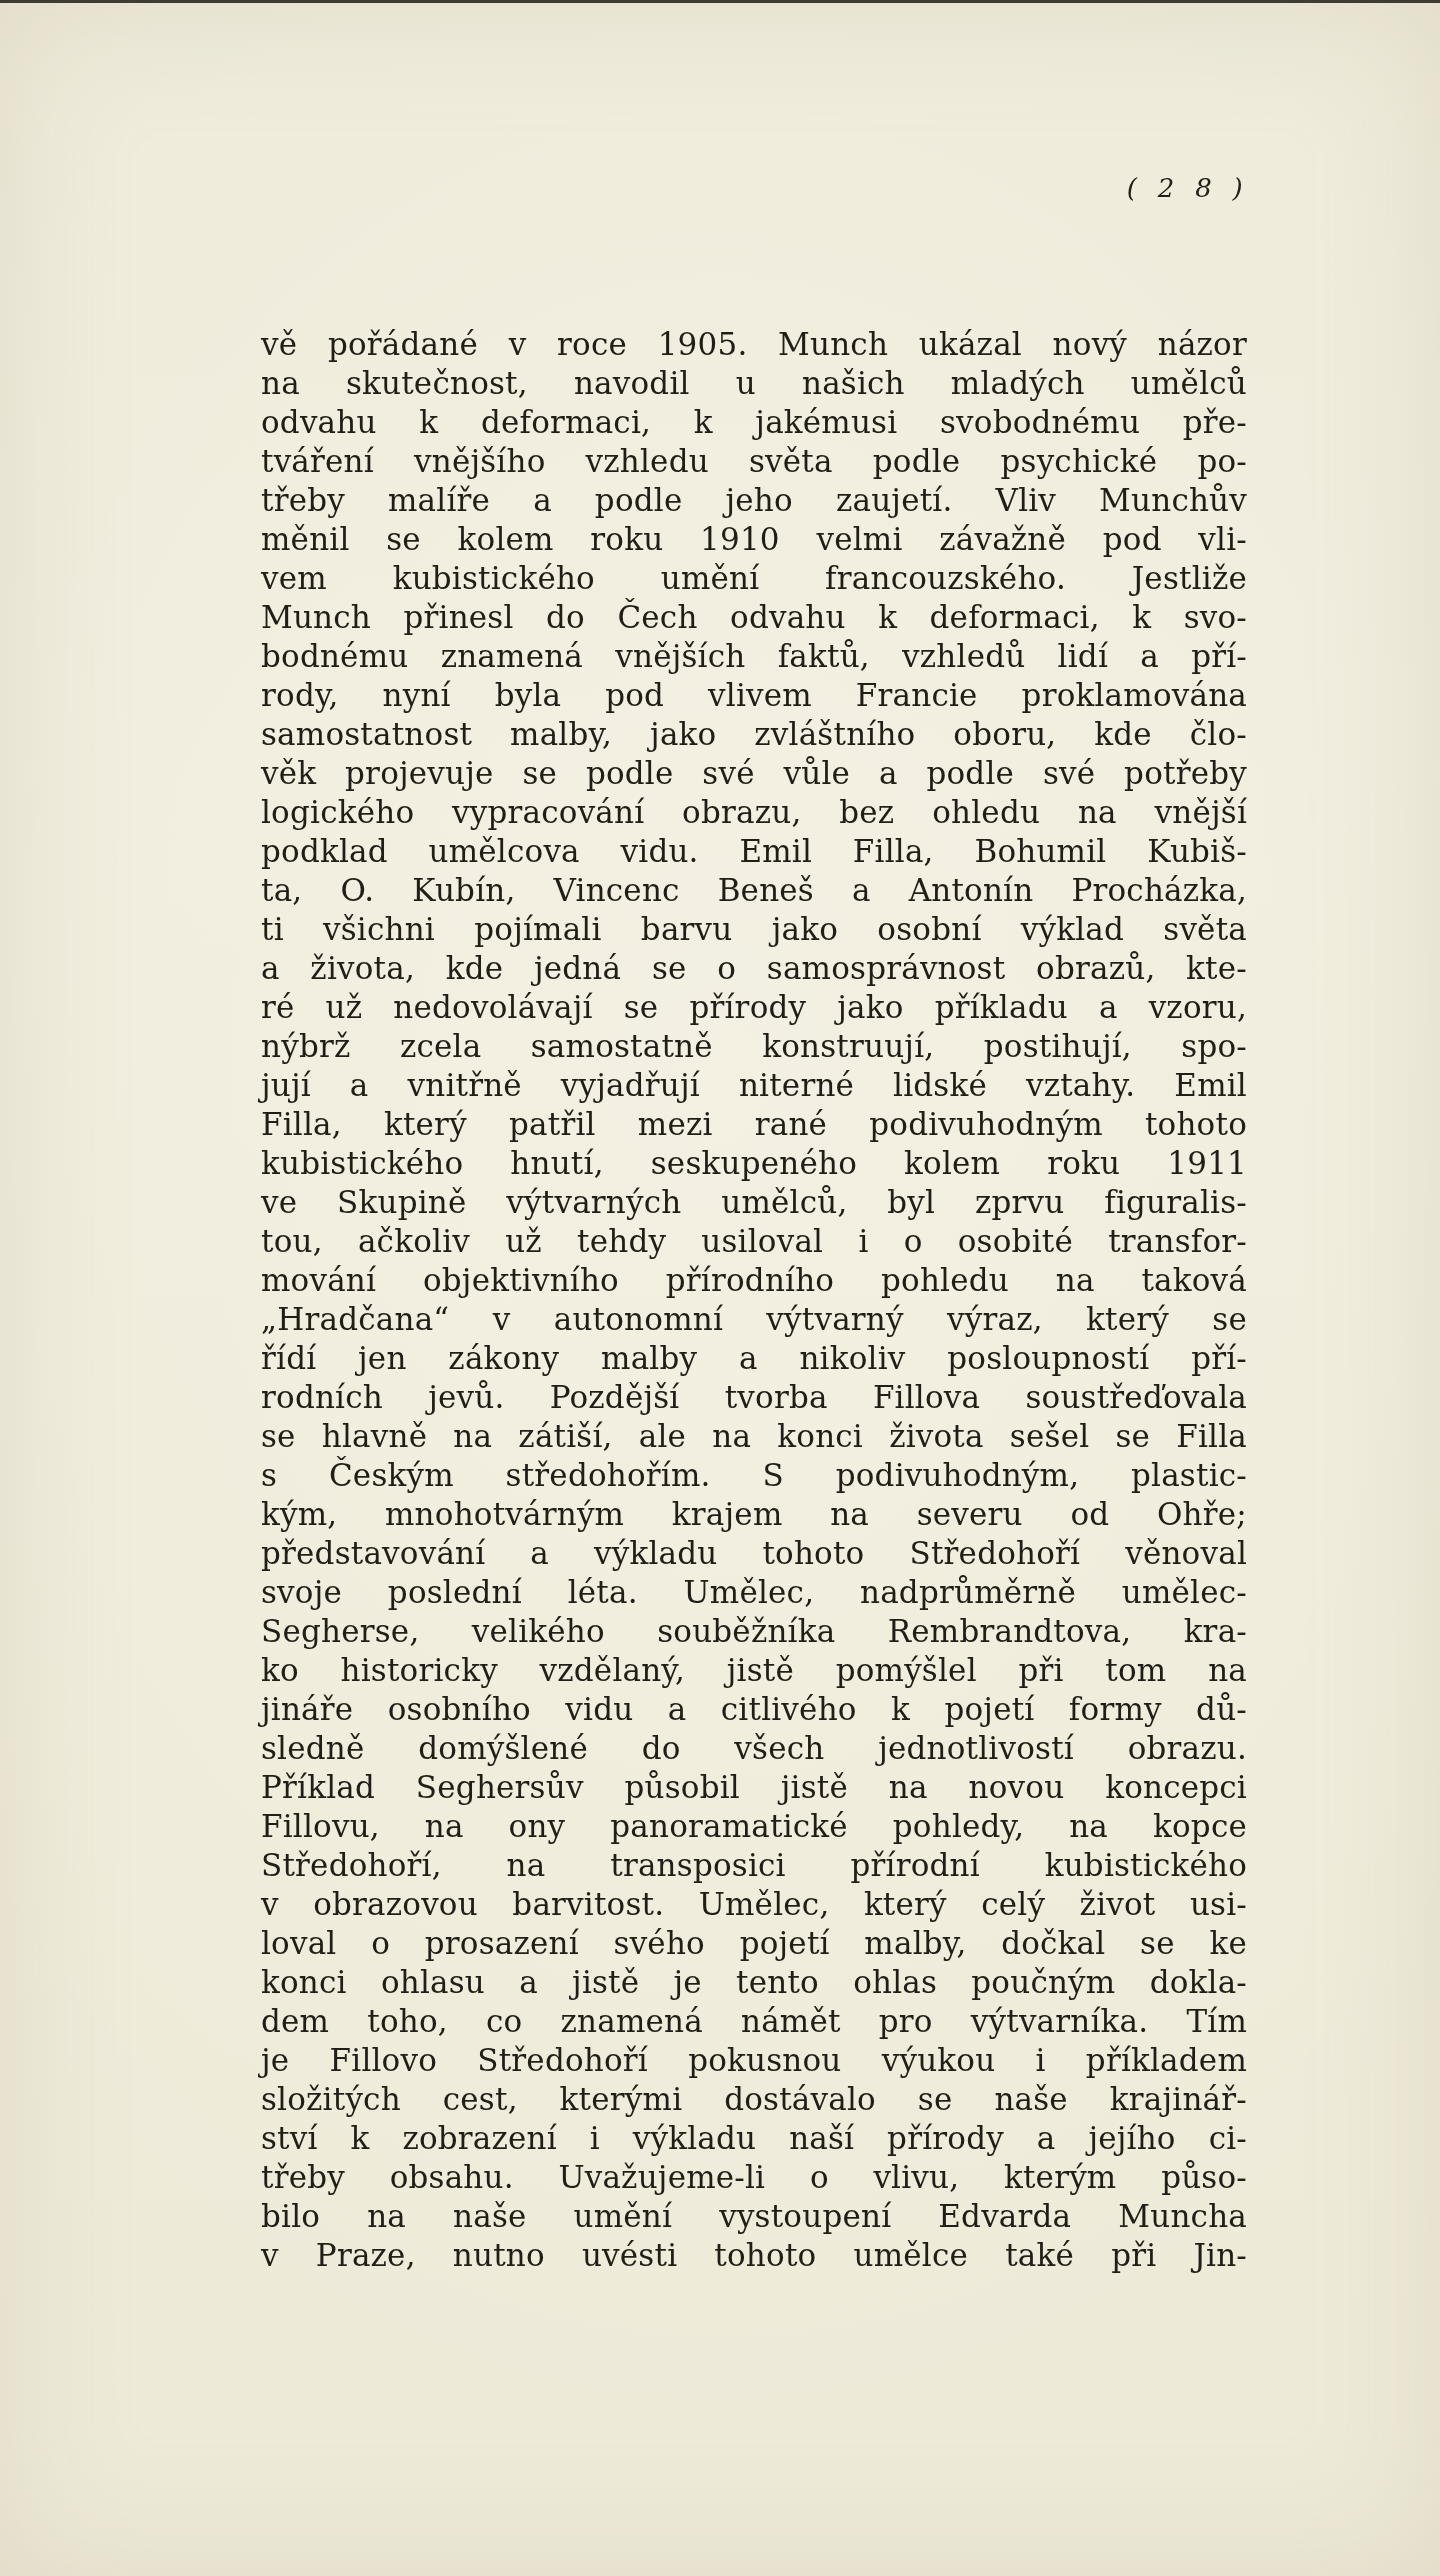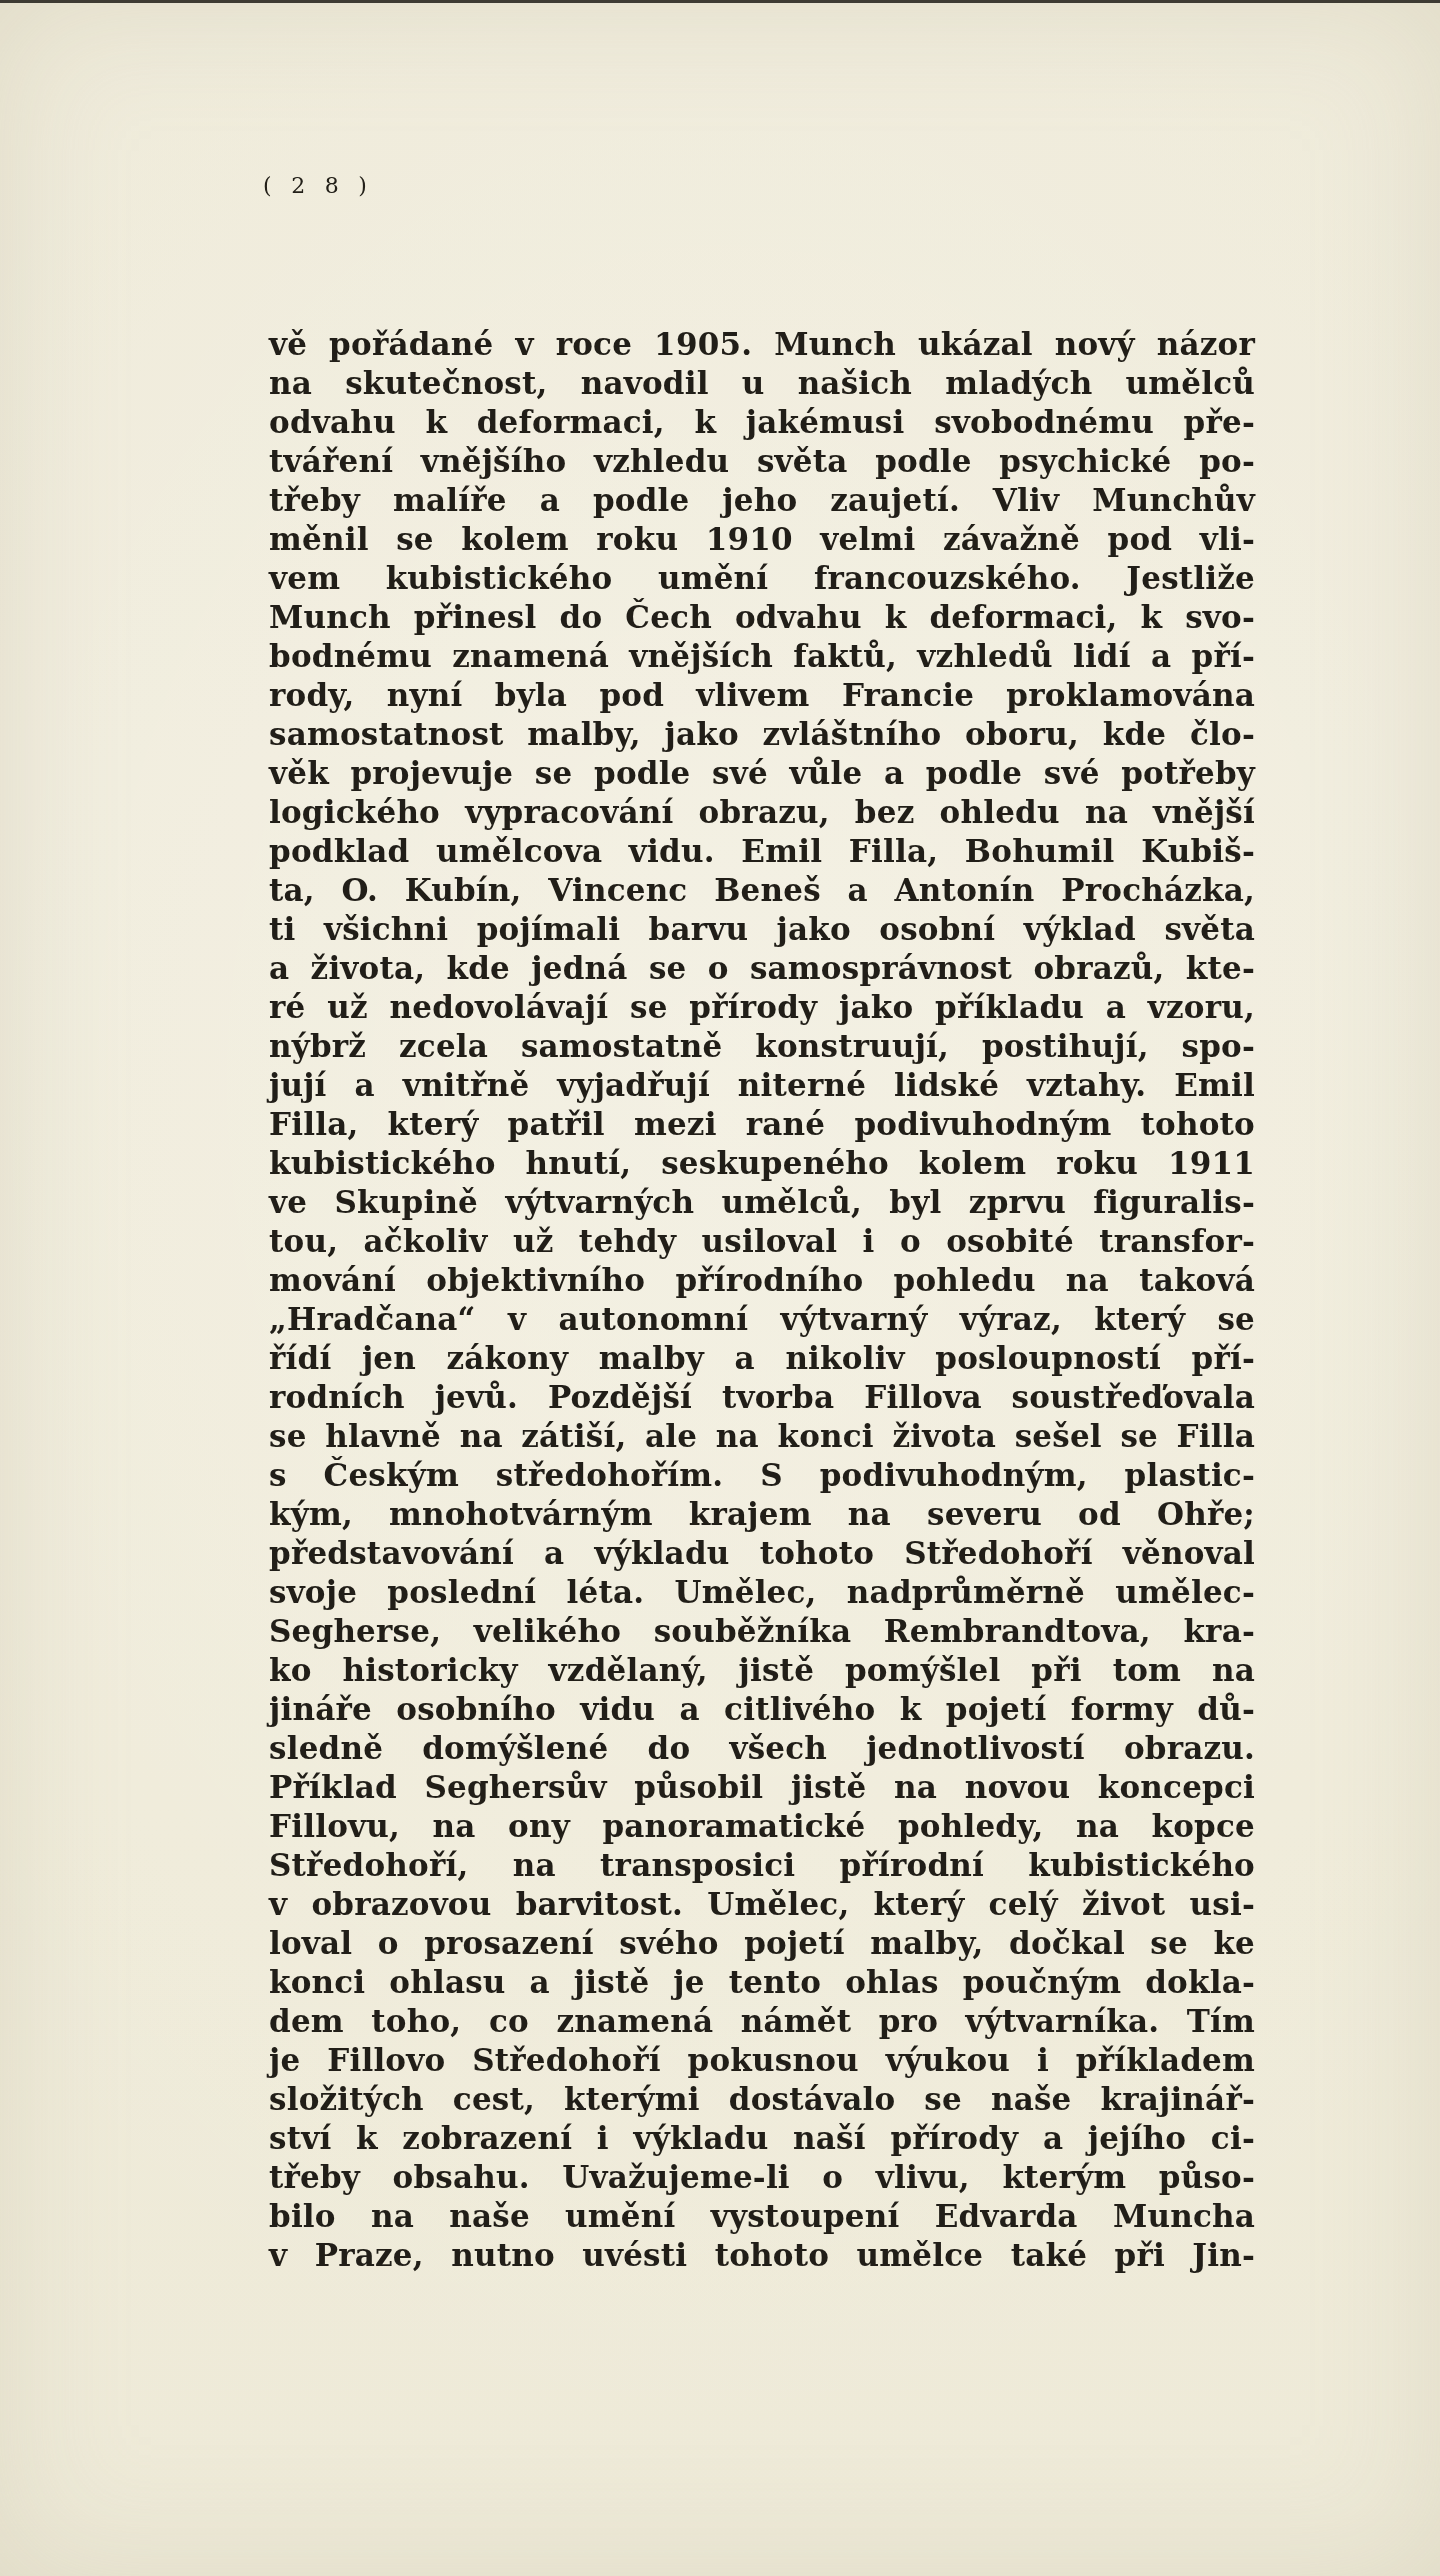--- a/index.html
+++ b/index.html
@@ -32,33 +32,33 @@
     width: 1441px;
     height: 2.7px;
     background: #201d18;
     opacity: 0.85;
   }
   .page-number {
     position: absolute;
     top: 173px;
     left: 263px;
     width: 986px;
-    text-align: left;
-    font-size: 22px;
+    text-align: right;
+    font-size: 26px;
     letter-spacing: 6.3px;
     color: #232019;
     white-space: pre;
+    font-style: italic;
   }
   .text-block {
     position: absolute;
     top: 325px;
-    left: 269px;
+    left: 261px;
     width: 986px;
     color: #211e18;
-    font-weight: bold;
   }
   .text-line {
     font-size: 31px;
     line-height: 39px;
     height: 39px;
     text-align: justify;
     text-align-last: justify;
     text-justify: inter-word;
     letter-spacing: 0.2px;
     white-space: normal;

